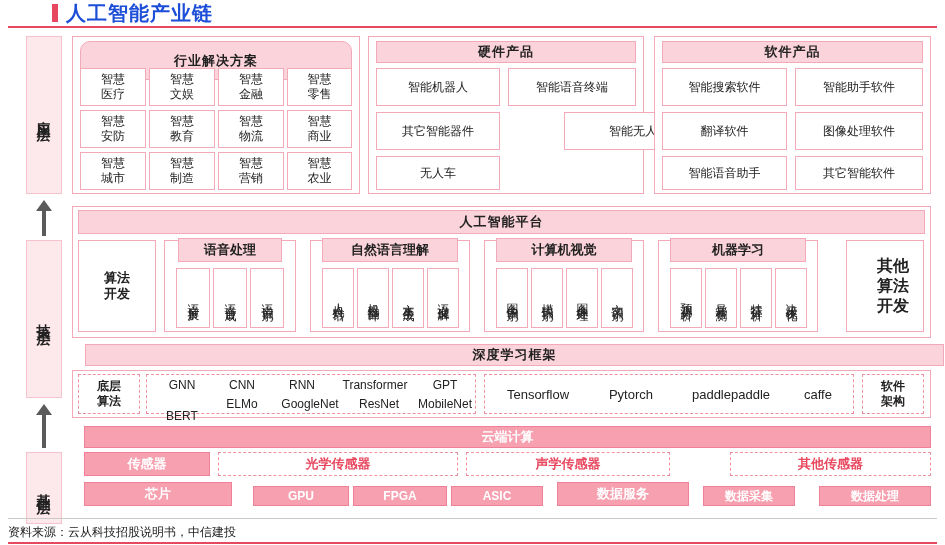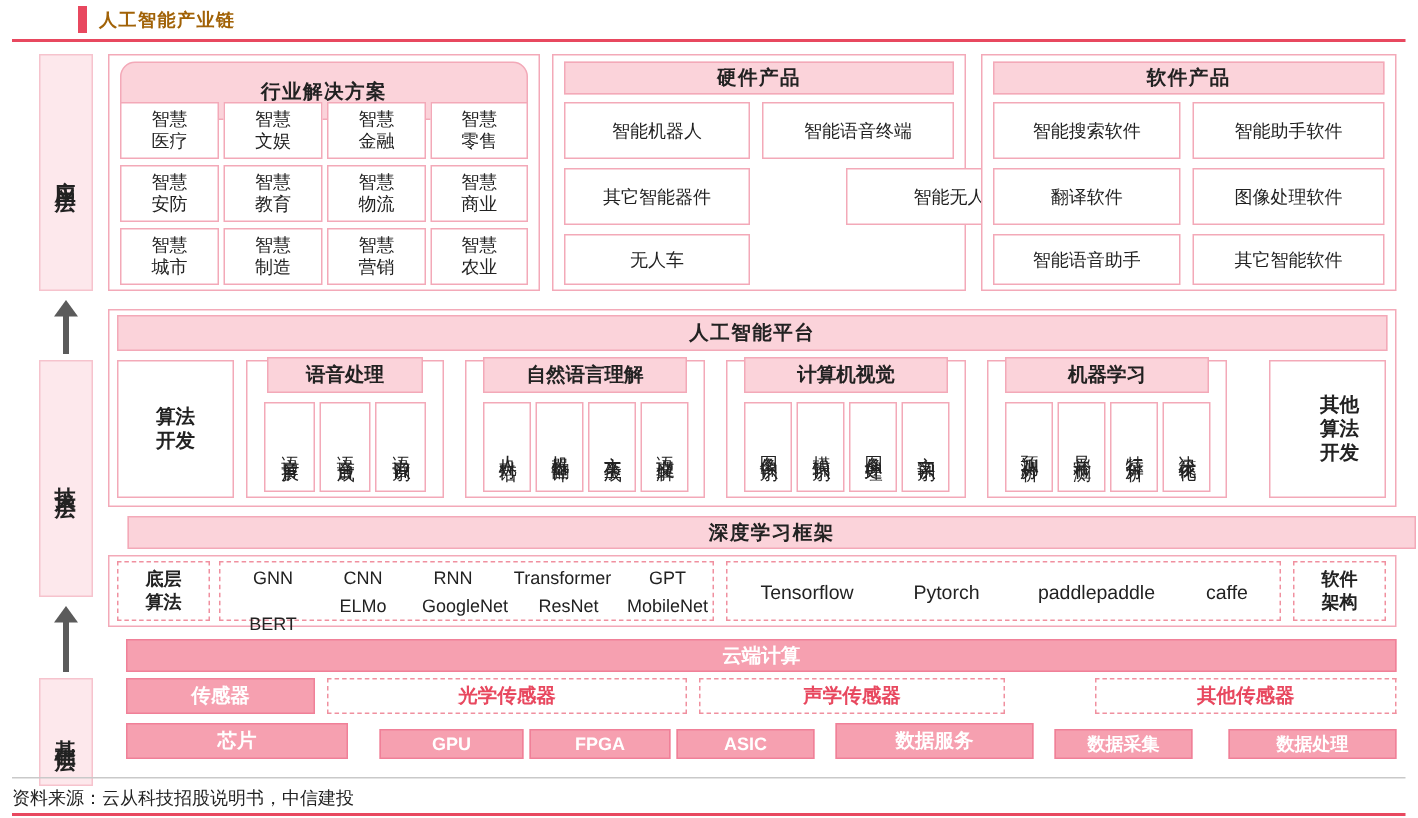--- a/index.html
+++ b/index.html
@@ -12,21 +12,21 @@
     overflow:hidden;
   }
   .page{position:relative;width:945px;height:545px;box-sizing:border-box;}
 
   
   .title-wrap{
     position:absolute;left:0;top:0;width:945px;height:26px;
     display:flex;align-items:center;
   }
   .title-bar{width:6px;height:18px;background:#e8485f;margin-left:52px;margin-right:8px;}
-  .title-text{font-size:12px;font-weight:bold;color:#a16207;letter-spacing:1px;}
+  .title-text{font-size:20px;font-weight:bold;color:#1d4ed8;letter-spacing:1px;}
   .title-rule{
     position:absolute;left:8px;top:26px;width:929px;height:2px;background:#e8485f;
   }
 
   
   .layer-label{
     position:absolute;
     background:#fde8ec;
     border:1px solid #f6c3cd;
     display:flex;align-items:center;justify-content:center;
@@ -190,21 +190,21 @@
   <div class="blk cell vert" style="left:566px;top:268px;width:32px;height:60px;">图像处理</div>
   <div class="blk cell vert" style="left:601px;top:268px;width:32px;height:60px;">文字识别</div>
 
   <div class="blk outline" style="left:658px;top:240px;width:160px;height:92px;"></div>
   <div class="blk pink-mid" style="left:670px;top:238px;width:136px;height:24px;">机器学习</div>
   <div class="blk cell vert" style="left:670px;top:268px;width:32px;height:60px;">预测分析</div>
   <div class="blk cell vert" style="left:705px;top:268px;width:32px;height:60px;">异常检测</div>
   <div class="blk cell vert" style="left:740px;top:268px;width:32px;height:60px;">特征分析</div>
   <div class="blk cell vert" style="left:775px;top:268px;width:32px;height:60px;">决策优化</div>
 
-  <div class="blk cell two" style="left:846px;top:240px;width:78px;height:92px;font-size:13px;font-weight:bold;padding-left:16px;">其他
+  <div class="blk cell two" style="left:846px;top:240px;width:78px;height:92px;font-size:16px;font-weight:bold;padding-left:16px;">其他
 算法
 开发</div>
 
   <div class="blk hdr" style="left:85px;top:344px;width:859px;height:22px;">深度学习框架</div>
 
   <div class="blk outline" style="left:72px;top:370px;width:859px;height:48px;"></div>
   <div class="blk cell two dashed" style="left:78px;top:374px;width:62px;height:40px;font-weight:bold;">底层
 算法</div>
 
   <div class="blk dashed" style="left:146px;top:374px;width:330px;height:40px;"></div>

